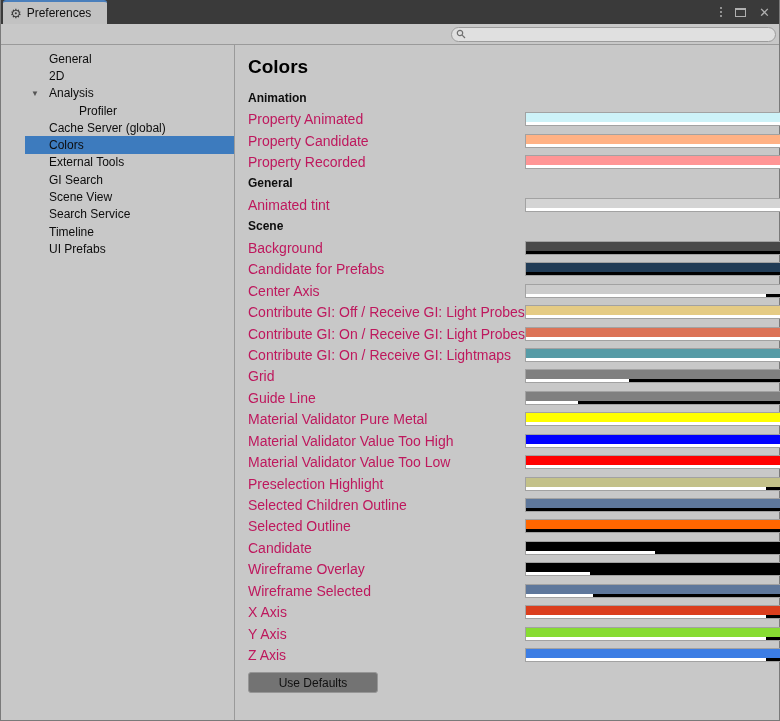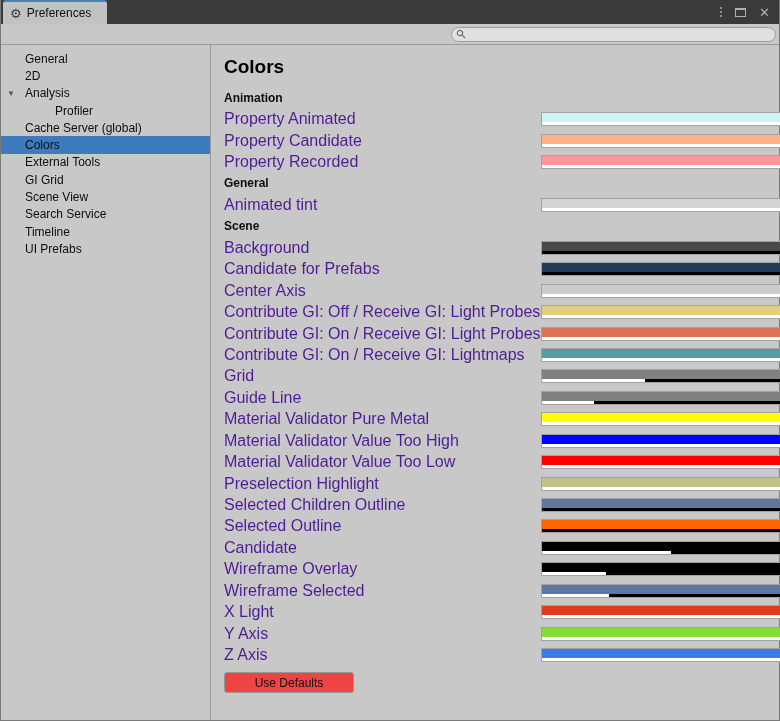--- a/index.html
+++ b/index.html
@@ -45,47 +45,47 @@
     width:325px; height:15px; background:#E0E0E0;
     border:1px solid #9C9C9C; border-radius:8px;
     display:flex; align-items:center; padding:0 4px;
   }
   .searchbox svg { flex:0 0 auto; }
   .searchbox input {
     flex:1; border:none; background:transparent; outline:none;
     font-size:10px; height:12px; font-family:inherit; color:#222; padding-left:3px;
   }
   
-  .content { display:flex; height:675px; }
+  .content { display:flex; height:675px;margin-left:24px; }
   .sidebar { width:210px; flex:0 0 210px; border-right:1px solid #9A9A9A; padding-top:5px; }
   .side-item {
     height:17.3px; display:flex; align-items:center;
     font-size:12px; color:#0D0D0D; padding-left:24px; position:relative;
     cursor:default; white-space:nowrap;
   }
   .side-item.indent1 { padding-left:54px; }
   .side-item.selected { background:#3D7BBE; }
   .foldout { position:absolute; left:6px; top:4px; font-size:8px; color:#555; }
   
   .main { flex:1; padding:8px 8px 0 13px; display:flex; flex-direction:column; }
   .main-title { font-size:19px; font-weight:bold; color:#000; margin:3px 0 9px 0; }
   .row { height:21.45px; display:flex; align-items:center; }
   .section-header { font-size:12px; font-weight:bold; color:#0D0D0D; }
-  .color-label { font-size:16px; color:#4c1d95; white-space:nowrap; }
+  .color-label { font-size:14px; color:#be185d; white-space:nowrap; }
   .swatch {
     margin-left:auto; width:260px; height:14px;
     border:1px solid #A2A2A2; background:#fff;
     display:flex; flex-direction:column; cursor:pointer; flex:0 0 260px;
   }
   .swatch-color { flex:1; }
   .swatch-alpha { height:3px; }
   .dropper { width:15px; height:15px; margin-left:3px; flex:0 0 15px; cursor:pointer; display:flex; align-items:center; justify-content:center; }
   .btn-row { margin-top:6px; }
   .use-defaults {
-    width:130px; height:21px; background:#ef4444;
+    width:130px; height:21px; background:#737373;
     border:1px solid #969696; border-radius:3px;
     font-size:12px; color:#101010; font-family:inherit; cursor:pointer;
   }
 </style>
 </head>
 <body>
 
 <div class="window">
 
   <div class="tabbar">
@@ -132,21 +132,21 @@
         <div class="side-item">
           <span>Cache Server (global)</span>
         </div>
         <div class="side-item selected">
           <span>Colors</span>
         </div>
         <div class="side-item">
           <span>External Tools</span>
         </div>
         <div class="side-item">
-          <span>GI Grid</span>
+          <span>GI Search</span>
         </div>
         <div class="side-item">
           <span>Scene View</span>
         </div>
         <div class="side-item">
           <span>Search Service</span>
         </div>
         <div class="side-item">
           <span>Timeline</span>
         </div>
@@ -412,21 +412,21 @@
               <div class="swatch-color" style="background: rgb(94, 119, 155);"></div>
               <div class="swatch-alpha" style="background: linear-gradient(to right, rgb(255, 255, 255) 26%, rgb(0, 0, 0) 26%);"></div>
             </div>
   <span class="dropper">
     <svg width="13" height="13" viewBox="0 0 14 14">
       <path d="M9.6 1.2 L12.8 4.4 L11.3 5.9 L12 6.6 L10.8 7.8 L10.1 7.1 L4.7 12.5 C4.2 13 2.7 13.5 1.7 12.5 C0.7 11.5 1.2 10 1.7 9.5 L7.1 4.1 L6.4 3.4 L7.6 2.2 L8.3 2.9 Z" fill="#3A3A3A"></path>
     </svg>
   </span>
 </div>
           <div class="row">
-            <span class="color-label">X Light</span>
+            <span class="color-label">X Axis</span>
             <div class="swatch">
               <div class="swatch-color" style="background: rgb(219, 62, 29);"></div>
               <div class="swatch-alpha" style="background: linear-gradient(to right, rgb(255, 255, 255) 93%, rgb(0, 0, 0) 93%);"></div>
             </div>
   <span class="dropper">
     <svg width="13" height="13" viewBox="0 0 14 14">
       <path d="M9.6 1.2 L12.8 4.4 L11.3 5.9 L12 6.6 L10.8 7.8 L10.1 7.1 L4.7 12.5 C4.2 13 2.7 13.5 1.7 12.5 C0.7 11.5 1.2 10 1.7 9.5 L7.1 4.1 L6.4 3.4 L7.6 2.2 L8.3 2.9 Z" fill="#3A3A3A"></path>
     </svg>
   </span>
 </div>

